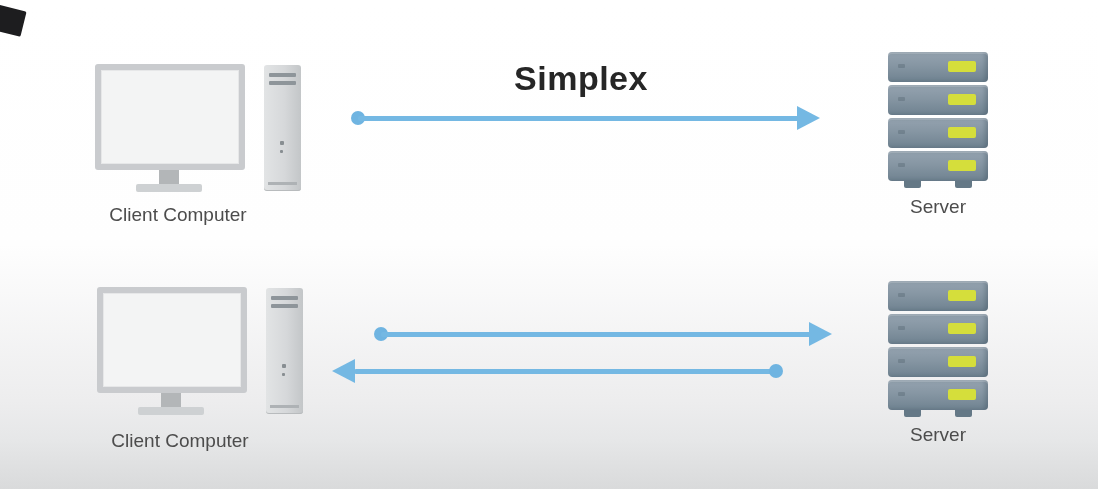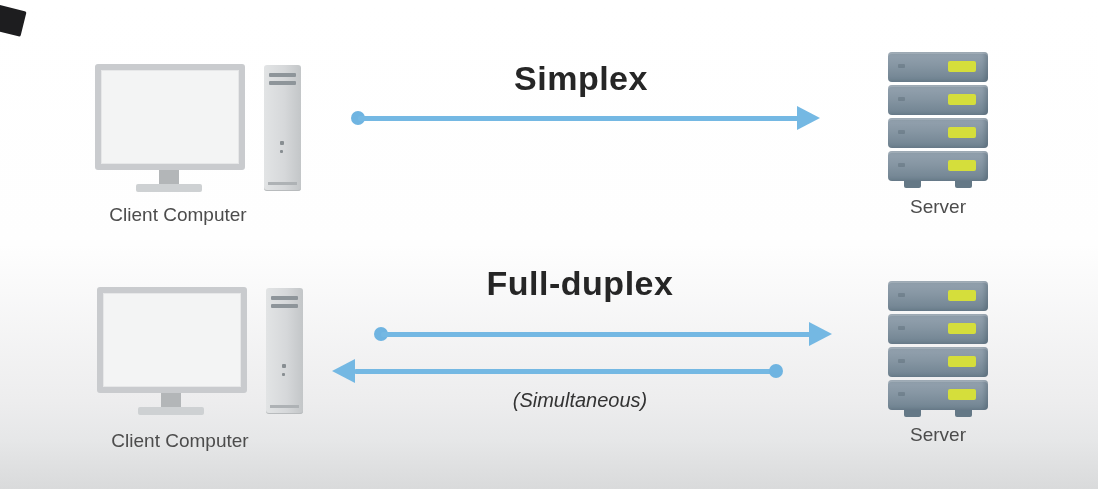--- a/index.html
+++ b/index.html
@@ -107,31 +107,29 @@
     <div class="tower">
       <div class="tower-slot s1"></div>
       <div class="tower-slot s2"></div>
       <div class="tower-dot d1"></div>
       <div class="tower-dot d2"></div>
       <div class="tower-foot"></div>
     </div>
   </div>
   <div class="iconlabel" style="left:90px;top:430px;width:180px;">Client Computer</div>
 
-  <div class="title" style="left:420px;top:264px;">Full-duplex</div>
 
   <div class="arrow-dot" style="left:374px;top:327px;"></div>
   <div class="arrow-line" style="left:381px;top:332px;width:430px;"></div>
   <div class="arrow-head-right" style="left:809px;top:322px;"></div>
 
   <div class="arrow-head-left" style="left:332px;top:359px;"></div>
   <div class="arrow-line" style="left:354px;top:369px;width:422px;"></div>
   <div class="arrow-dot" style="left:769px;top:364px;"></div>
 
-  <div class="subtitle" style="left:420px;top:389px;">(Simultaneous)</div>
 
   <div class="server" style="left:888px;top:281px;">
     <div class="server-unit">
         <div class="server-vent"></div>
         <div class="server-led"></div>
       </div>
     <div class="server-unit">
         <div class="server-vent"></div>
         <div class="server-led"></div>
       </div>

